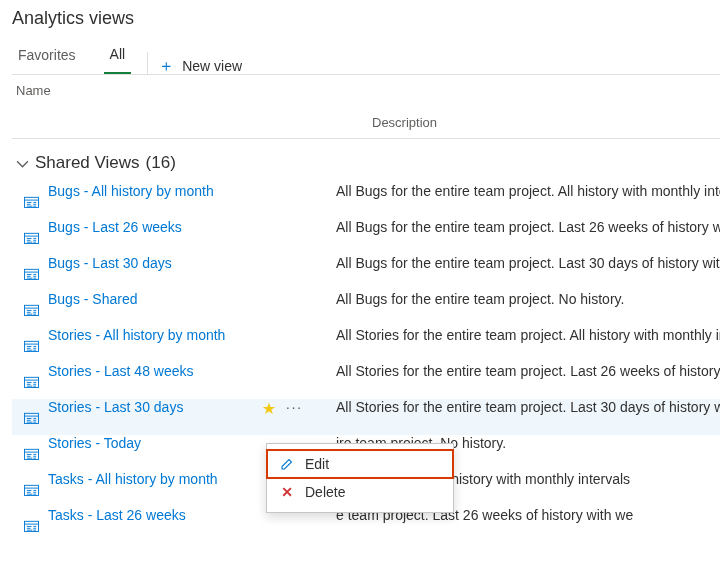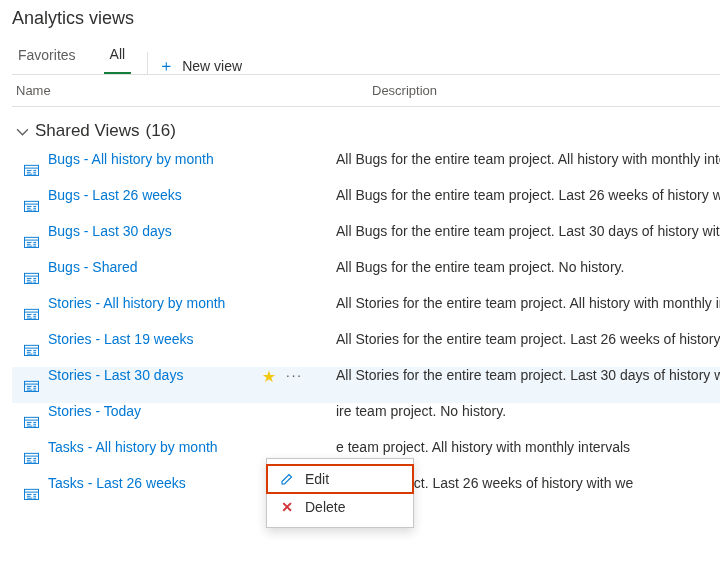--- a/index.html
+++ b/index.html
@@ -53,21 +53,21 @@
   .plus-icon { color: #0078d4; font-size: 16px; line-height: 1; }
   .col-header {
     display: flex;
     border-bottom: 1px solid #e1dfdd;
     padding: 8px 0 8px 4px;
     color: #605e5c;
     font-size: 13px;
     gap: 46px;
   }
   .col-name { width: 310px; }
-  .col-desc { flex: 1; }
+  .col-desc { flex: 1; margin-top: 32px; }
   .group-header {
     display: flex;
     align-items: center;
     gap: 6px;
     padding: 12px 0 10px 4px;
     font-size: 17px;
     color: #323130;
     cursor: pointer;
   }
   .group-header.sub { padding-top: 14px; }
@@ -104,22 +104,22 @@
   .row .desc {
     flex: 1;
     color:#323130;
     padding-left: 28px;
     white-space: nowrap;
     overflow: hidden;
   }
   .context-menu {
     position: absolute;
     left: 266px;
-    top: 458px;
-    width: 148px;
+    top: 443px;
+    width: 188px;
     background: #fff;
     border: 1px solid #c8c6c4;
     box-shadow: 0 4px 10px rgba(0,0,0,0.15);
     padding: 6px 0;
     z-index: 10;
   }
   .menu-item {
     display:flex;
     align-items:center;
     gap:10px;
@@ -263,21 +263,21 @@
             <rect x="0.5" y="2.5" width="15" height="11" fill="none" stroke="#0078d4" stroke-width="1"></rect>
             <line x1="0.5" y1="5.5" x2="15.5" y2="5.5" stroke="#0078d4" stroke-width="1"></line>
             <line x1="3" y1="8" x2="8" y2="8" stroke="#0078d4" stroke-width="1"></line>
             <line x1="3" y1="10" x2="7" y2="10" stroke="#0078d4" stroke-width="1"></line>
             <line x1="3" y1="12" x2="9" y2="12" stroke="#0078d4" stroke-width="1"></line>
             <line x1="10" y1="8" x2="13" y2="8" stroke="#0078d4" stroke-width="1"></line>
             <line x1="10" y1="10" x2="13" y2="10" stroke="#0078d4" stroke-width="1"></line>
             <line x1="10" y1="12" x2="13" y2="12" stroke="#0078d4" stroke-width="1"></line>
           </svg>
         </span>
-        <span class="name">Stories - Last 19 weeks</span>
+        <span class="name">Stories - Last 48 weeks</span>
         <span class="fav"></span>
         <span class="more"></span>
         <span class="desc">All Stories for the entire team project. Last 26 weeks of history with w</span>
       </div>
       <div class="row selected">
         <span class="ic">
           <svg viewBox="0 0 16 14">
             <rect x="0.5" y="2.5" width="15" height="11" fill="none" stroke="#0078d4" stroke-width="1"></rect>
             <line x1="0.5" y1="5.5" x2="15.5" y2="5.5" stroke="#0078d4" stroke-width="1"></line>
             <line x1="3" y1="8" x2="8" y2="8" stroke="#0078d4" stroke-width="1"></line>

